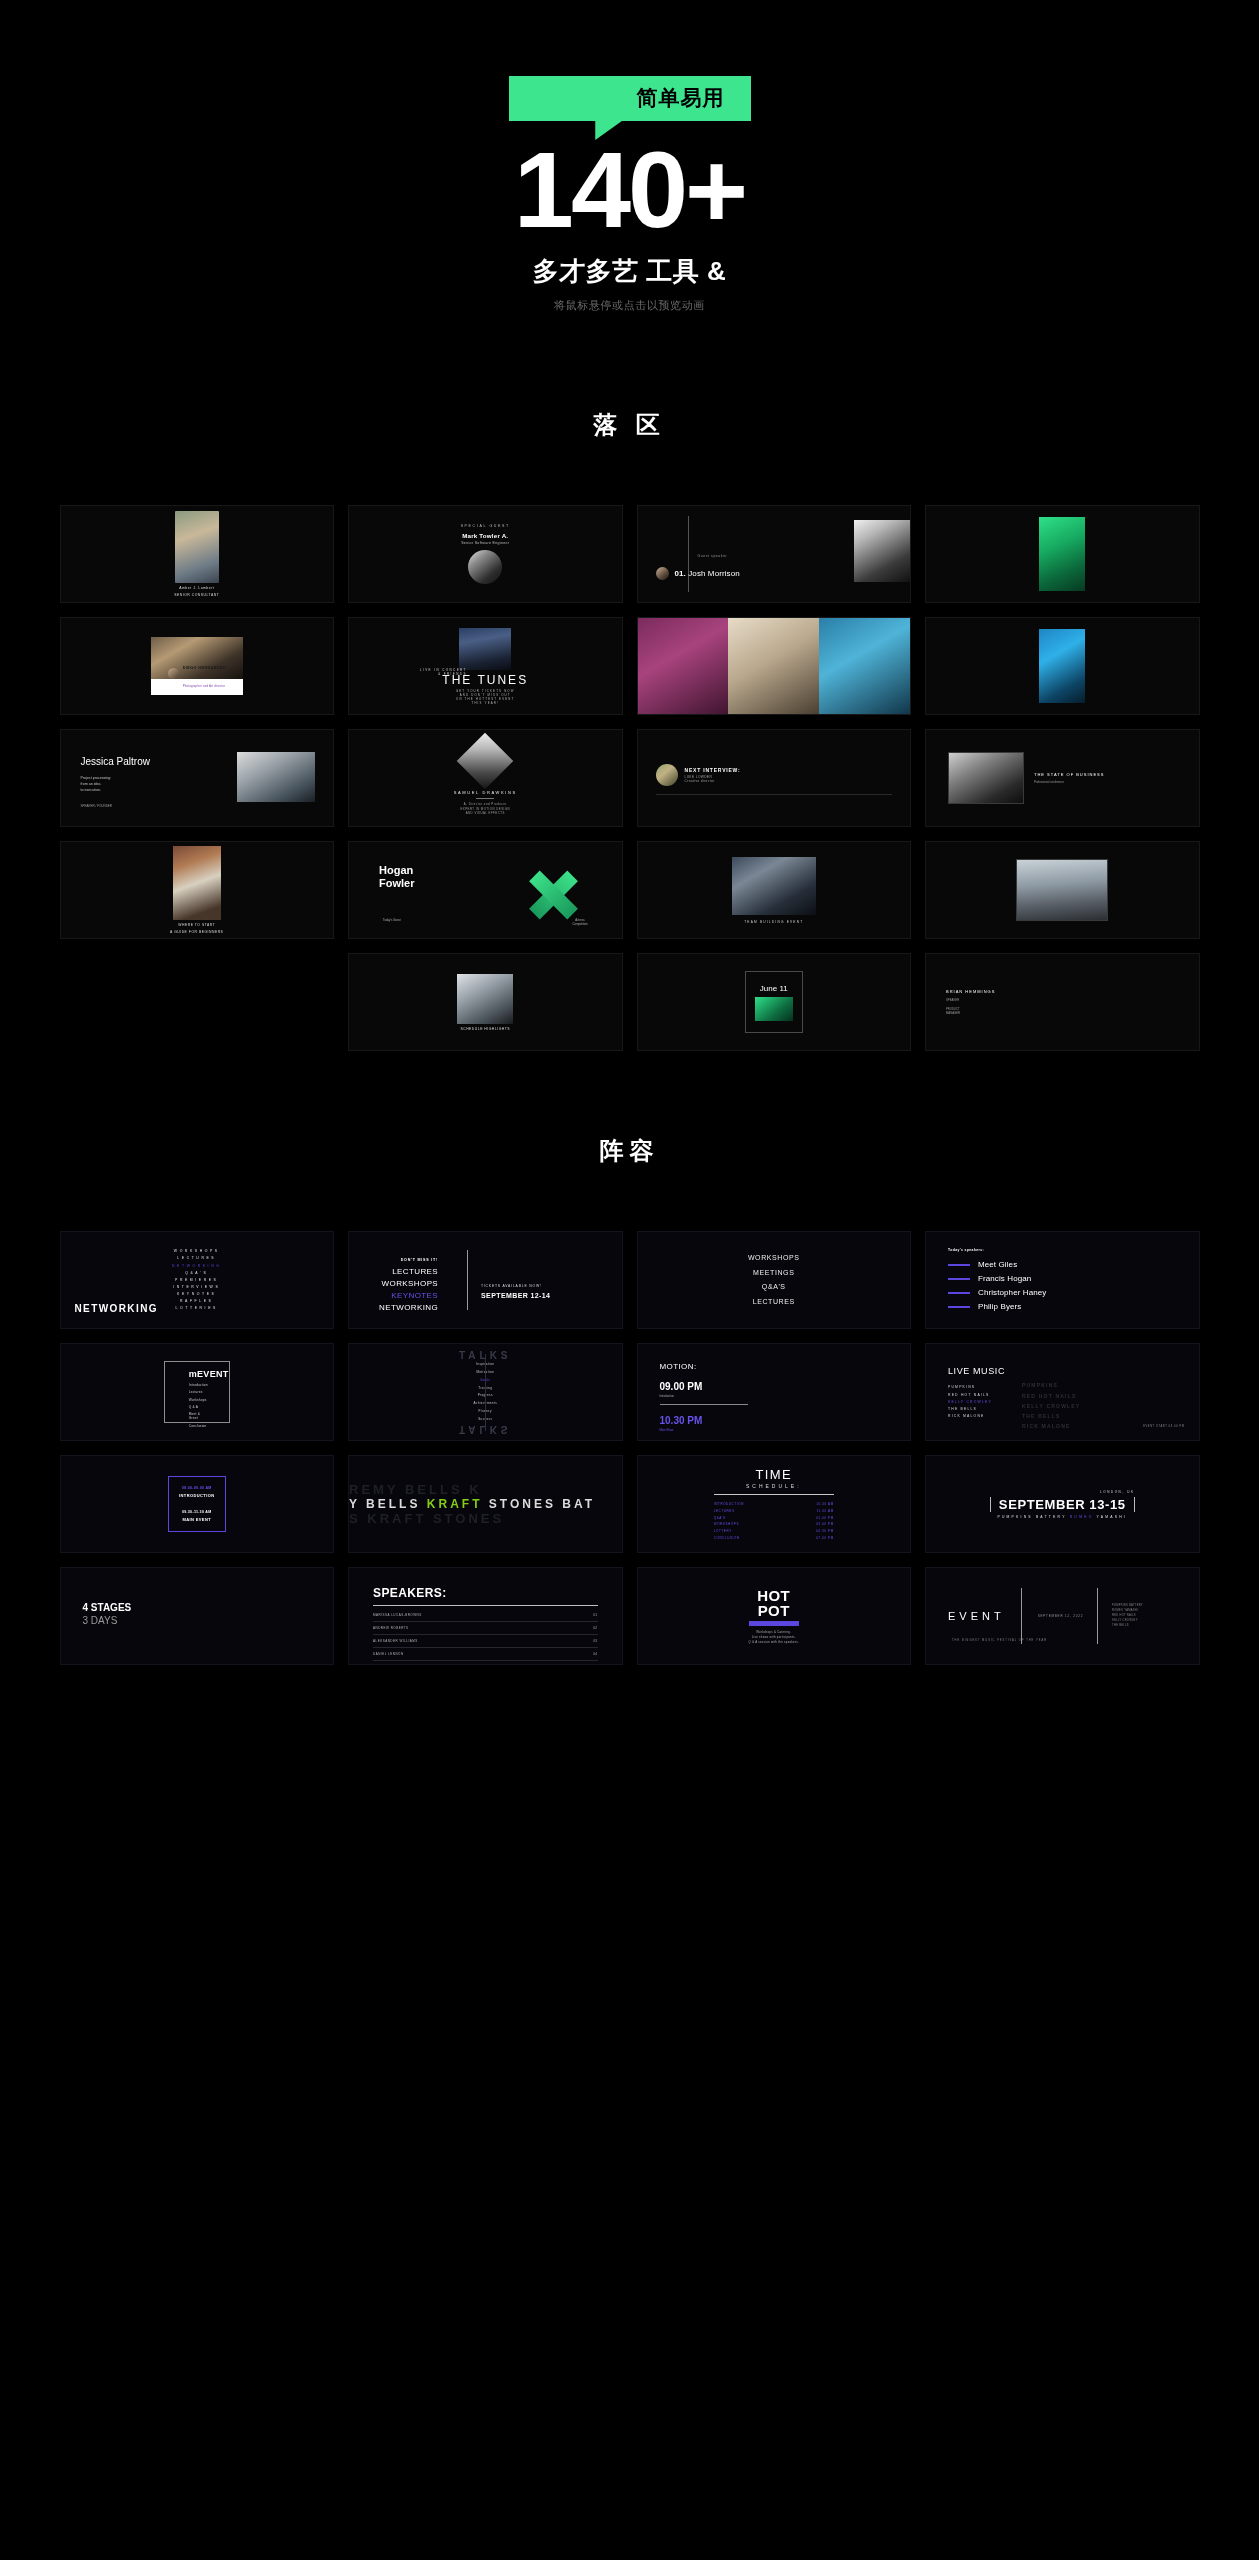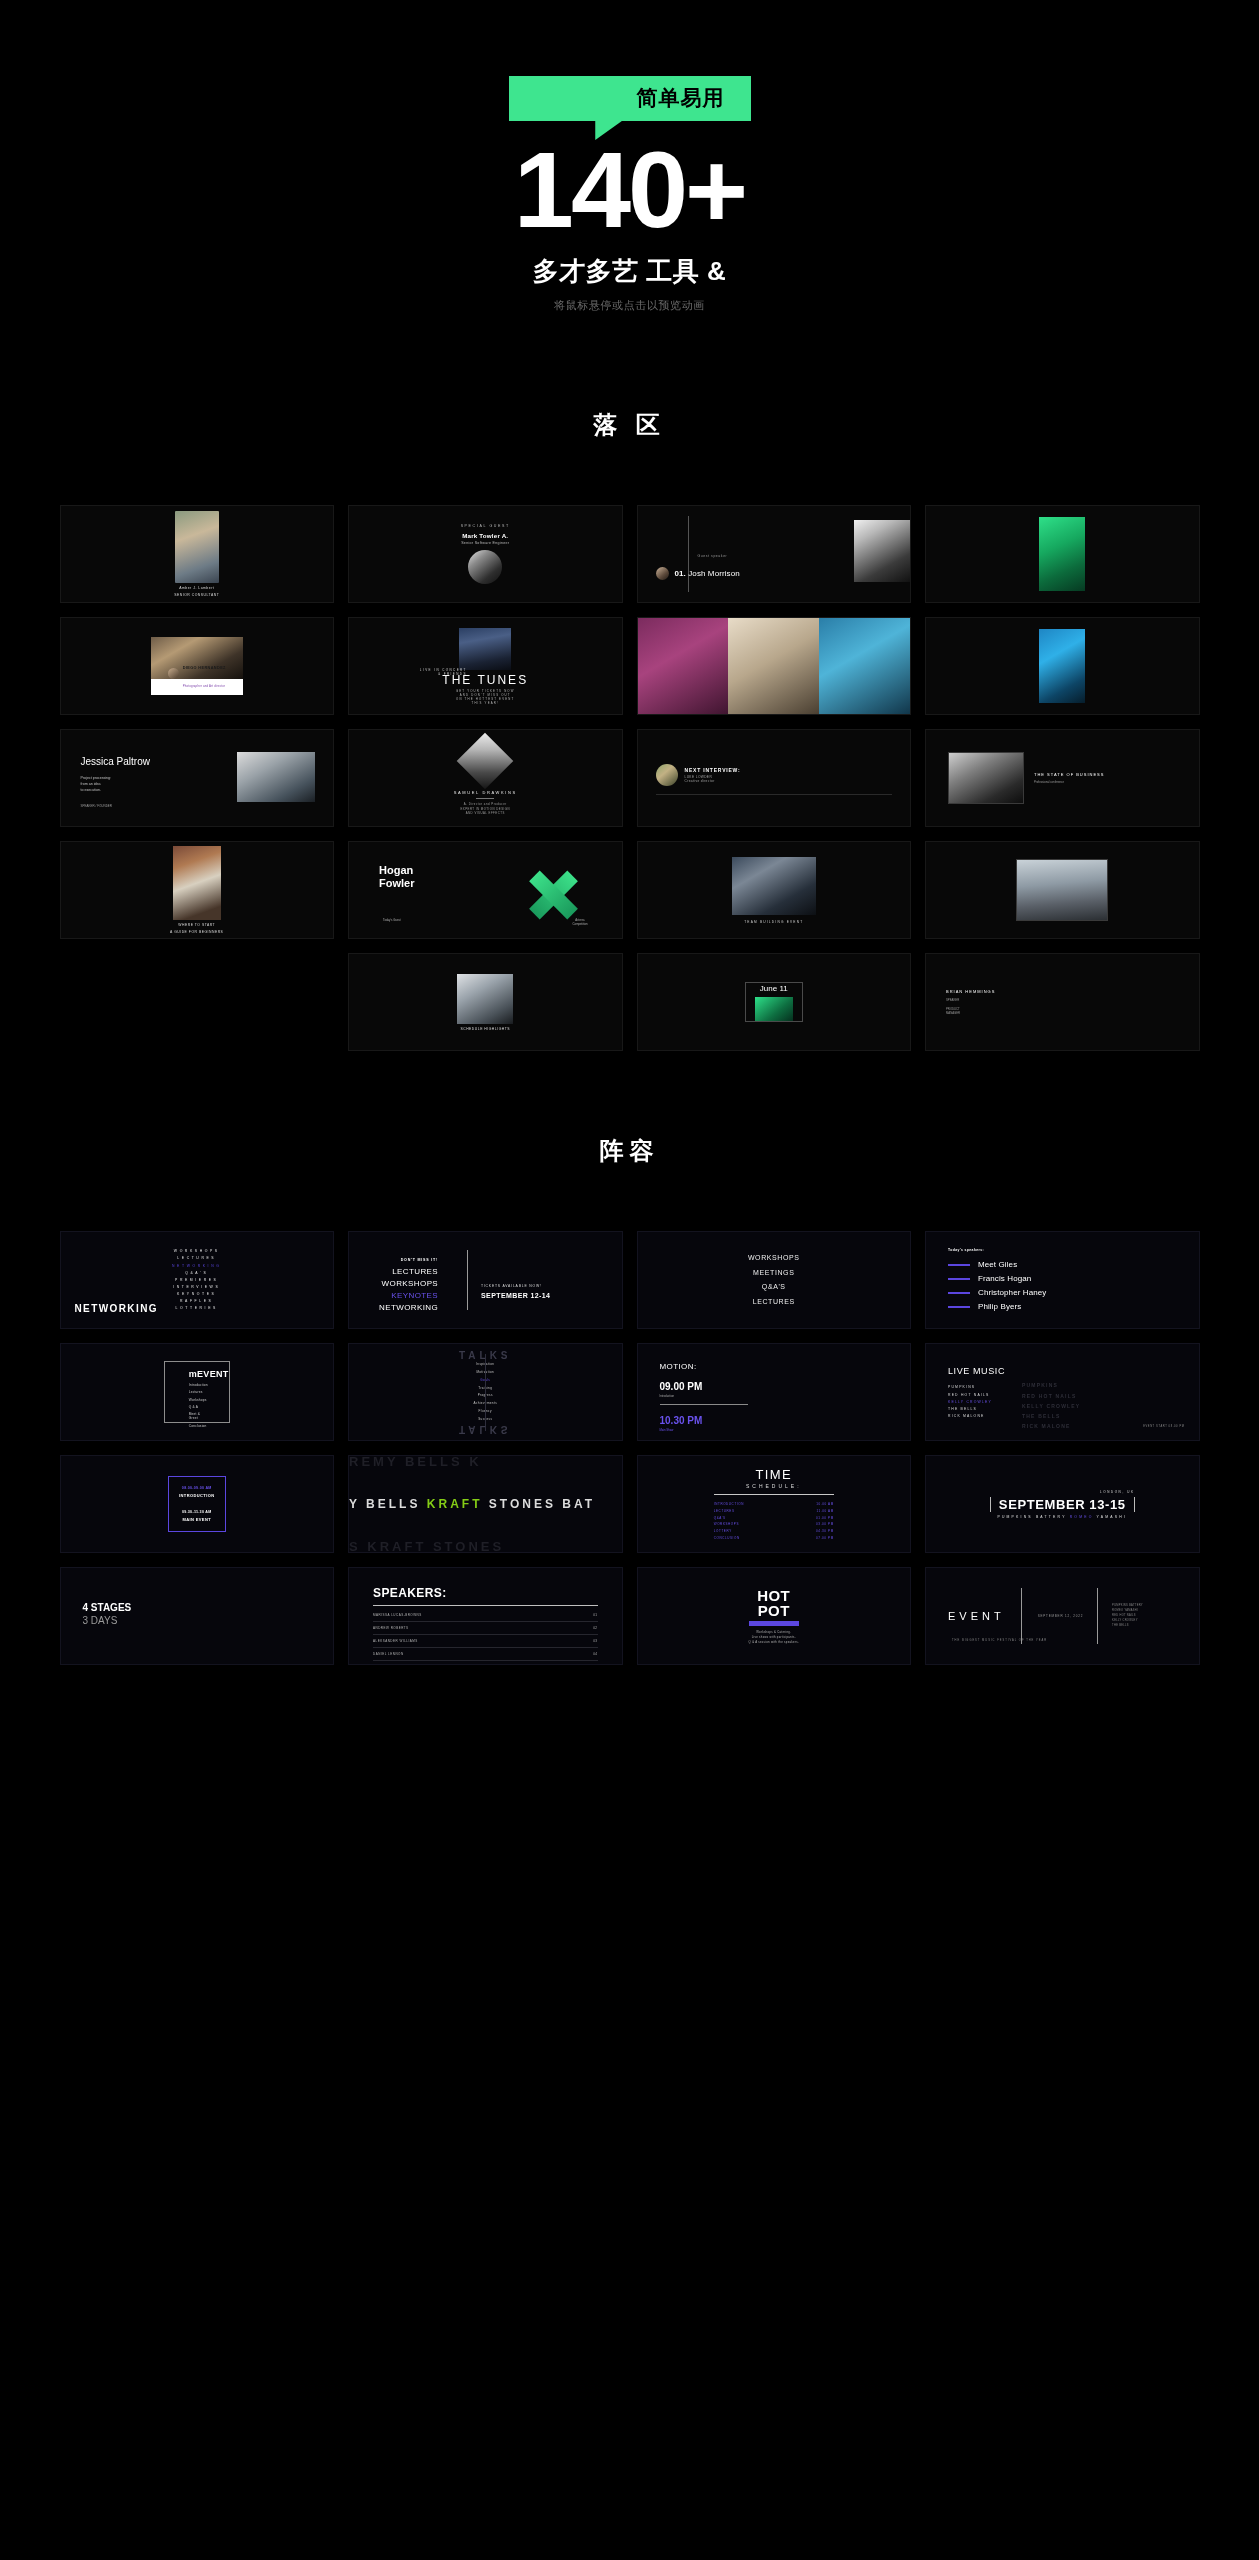--- a/index.html
+++ b/index.html
@@ -167,21 +167,21 @@
   .grp-img { width:84px; height:58px;
     background:linear-gradient(150deg,#3b4a5c 0%,#7b8795 30%,#262f3a 70%,#0c0f13 100%); }
   .grp-cap { font-size:3.2px; letter-spacing:1.2px; color:#cfcfcf; margin-top:5px; }
 
   .outdoor { width:92px; height:62px; border:1px solid #3a3a3a;
     background:linear-gradient(175deg,#c9d2d8 0%,#8e9aa4 40%,#5a6068 70%,#2b2f33 100%); }
 
   .laptop { width:56px; height:50px;
     background:linear-gradient(150deg,#dfe2e5 0%,#9aa3ab 35%,#4a5259 75%,#191c1f 100%); }
 
-  .june { width:58px; height:40px; border:1px solid #4a4a4a;
+  .june { width:58px; height:62px; border:1px solid #4a4a4a;
     display:flex; flex-direction:column; align-items:center; justify-content:center; }
   .june-t { font-size:8px; font-weight:400; }
   .june-g { width:38px; height:24px; margin-top:4px;
     background:linear-gradient(140deg,#2ee089,#0e6f41 60%,#05301e); }
 
   .interview2 { position:absolute; inset:0; display:flex; align-items:center; }
   .iv-txt { margin-left:20px; }
   .iv-t { font-size:4px; letter-spacing:1px; }
   .iv-s { font-size:2.8px; color:#9a9a9a; margin-top:4px; line-height:1.7; }
   .iv-img { margin-left:12px; width:72px; height:62px;
@@ -237,21 +237,21 @@
   .lm-f { position:absolute; right:14px; bottom:12px; font-size:2.6px; color:#8a8a8a; letter-spacing:.6px; }
 
   .sch-box { width:58px; height:56px; border:1px solid #5b46e0; position:relative;
     display:flex; flex-direction:column; align-items:center; justify-content:center; }
   .sch-1 { font-size:3.6px; color:#6a52ee; font-weight:700; letter-spacing:.3px; }
   .sch-2 { font-size:4px; font-weight:700; margin-top:3px; letter-spacing:.4px; }
   .sch-3 { font-size:3.6px; font-weight:700; margin-top:12px; letter-spacing:.3px; }
   .sch-4 { font-size:4px; font-weight:700; margin-top:3px; letter-spacing:.4px; }
 
   .band { position:absolute; inset:0; display:flex; flex-direction:column;
-    justify-content:center; overflow:hidden;gap:28px; }
+    justify-content:center; overflow:hidden; }
   .band-r { font-size:13px; letter-spacing:3px; font-weight:700; white-space:nowrap; color:#1f1f27; }
   .band-r.mid { color:#dcdcdc; font-size:12px; }
   .band-r.mid .hl { color:#84cc16; }
 
   .time-w { text-align:center; width:120px; }
   .time-t { font-size:13px; letter-spacing:1.4px; }
   .time-s { font-size:5px; letter-spacing:3px; color:#ddd; margin-top:1px; }
   .time-rule { height:1px; background:#c8c8c8; margin:5px 0 6px 0; }
   .time-row { display:flex; justify-content:space-between; font-size:3px;
     color:#6a52ee; letter-spacing:.6px; line-height:2.3; }

